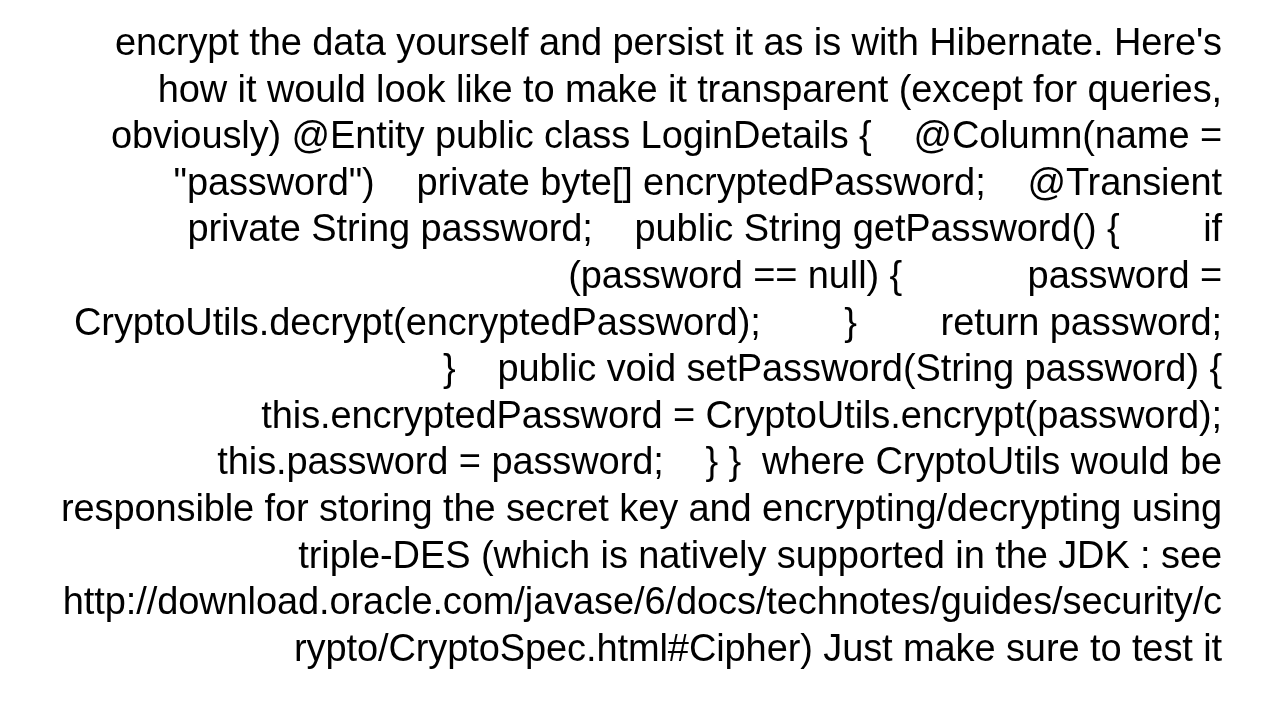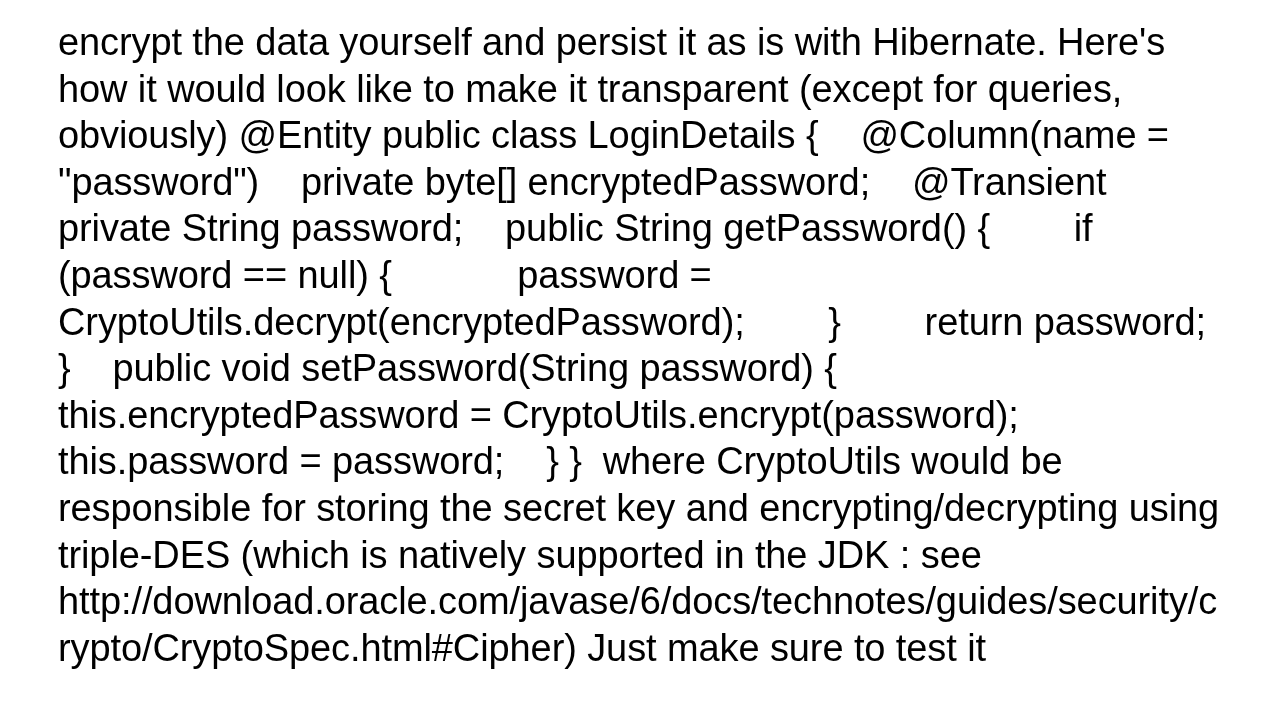--- a/index.html
+++ b/index.html
@@ -26,21 +26,21 @@
   }
 
   #text-block {
     position: absolute;
     left: 0;
     
     top: -19px;
     width: 1280px;
     box-sizing: border-box;
     padding: 0 58px;
-    text-align: left;
+    text-align: right;
     color: #000000;
     font-family: "Liberation Sans", sans-serif;
     font-size: 38px;
     line-height: 46.6px;
     letter-spacing: -0.1px;
     white-space: pre-wrap;
     word-wrap: break-word;
     overflow-wrap: break-word;
     font-weight: 400;
     -webkit-font-smoothing: antialiased;

